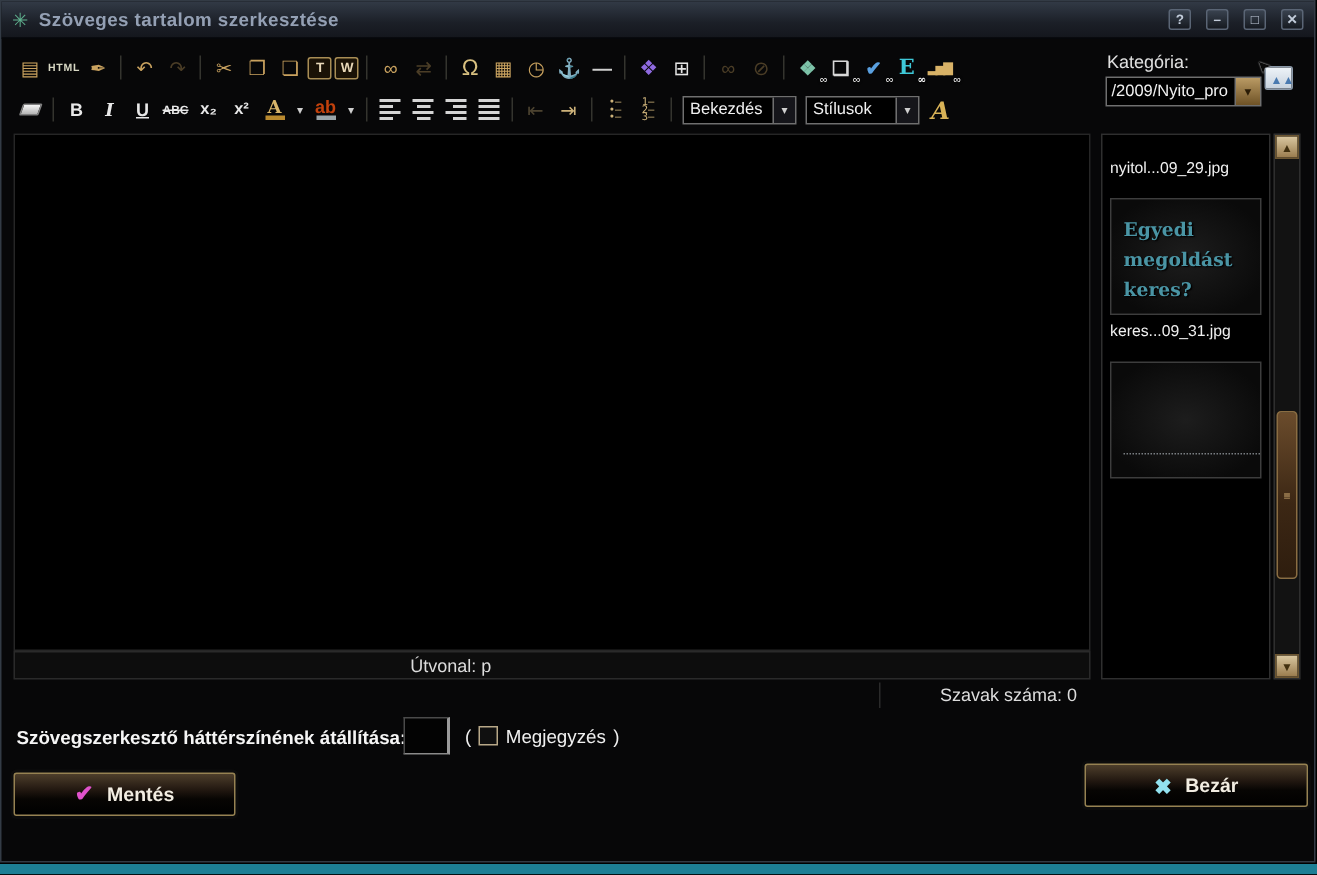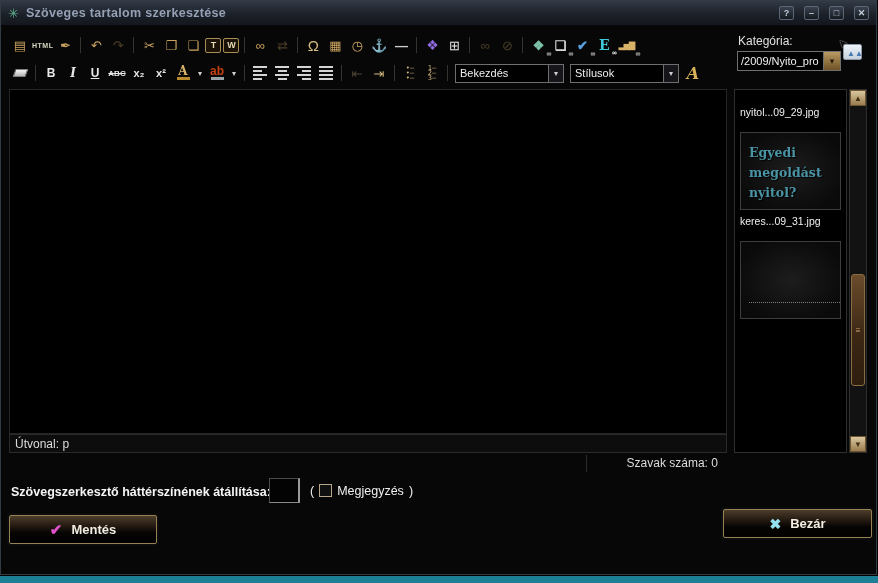--- a/index.html
+++ b/index.html
@@ -59,21 +59,21 @@
   .al.l i { width:14px; align-self:flex-start; } .al.l i:nth-child(even){ width:9px; }
   .al.c i { width:14px; align-self:center; }     .al.c i:nth-child(even){ width:9px; }
   .al.r i { width:14px; align-self:flex-end; }   .al.r i:nth-child(even){ width:9px; }
   .al.j i { width:14px; }
   .pre { font-family:"DejaVu Sans Mono",monospace; font-size:7px; line-height:5px;
          white-space:pre; color:#cdb27a; text-align:left; }
   .g-arrow { color:#cdb27a; font-size:13px; }
   .fonta { color:#d8b257; font-size:16px; font-weight:bold; font-style:italic;
            font-family:"DejaVu Serif",serif; }
 
-  .mini-select { display:flex; width:109px; height:19px; background:#000;
+  .mini-select { display:flex; width:76px; height:19px; background:#000;
                  border:1px solid #6f6f6f; margin:0 3px; }
   .mini-select .val { flex:1; color:#f0f0f0; font-size:11px; line-height:17px; padding-left:4px;
                       white-space:nowrap; overflow:hidden; }
   .mini-select .arr { width:15px; border-left:1px solid #6f6f6f; background:#15151a;
                       color:#cfcfcf; font-size:8px; display:flex; align-items:center; justify-content:center; }
 
   
   .cat-label { position:absolute; left:737px; top:33px; color:#e0e0e0; font-size:12px; }
   .cat-select { position:absolute; left:736px; top:50px; width:104px; height:20px;
                 display:flex; background:#000; border:1px solid #6f6f6f; }
@@ -87,21 +87,21 @@
   .insimg .mtn { position:absolute; left:3px; bottom:1px; color:#4a7ab0; font-size:8px; line-height:1; }
   .insimg .cur { position:absolute; left:-6px; top:-7px; color:#0a0a0a; font-size:10px;
                  transform:rotate(-135deg); text-shadow:0 0 1px #fff; }
 
   
   .editor { position:absolute; left:8px; top:88px; width:718px; height:345px;
             background:#000; border:1px solid #262626; }
   .statusbar { position:absolute; left:8px; top:433px; width:718px; height:19px;
                background:#0d0d0d; border:1px solid #2a2a2a; display:flex;
                align-items:center; color:#dcdcdc; font-size:12px; }
-  .statusbar .path { flex:1; padding-left:5px; }
+  .statusbar .path { flex:1; padding-left:5px;text-align:center; }
   .statusbar .words { width:140px; text-align:right; padding-right:8px;
                       border-left:1px solid #2a2a2a; height:100%; line-height:17px;margin-top:39px; }
 
   
   .thumb-panel { position:absolute; left:733px; top:88px; width:113px; height:364px;
                  background:#000; border:1px solid #2f2f2f; overflow:hidden; padding-top:11px; }
   .thumb { margin:0 auto 13px auto; width:101px; }
   .thumb .img { width:101px; height:78px; border:1px solid #3d3d3d;
                 background:radial-gradient(ellipse at center,#1d1d1d 0%,#0a0a0a 80%);
                 color:#4a95a5; font-family:"DejaVu Serif",serif; font-weight:bold;
@@ -304,21 +304,21 @@
         <span>0</span>
       </span>
     </div>
 
     <div class="thumb-panel">
       <div class="thumb">
         <div class="fn">nyitol...09_29.jpg</div>
       </div>
       <div class="thumb">
         <div class="img">Egyedi megoldást
-nyitol?</div>
+keres?</div>
         <div class="fn">keres...09_31.jpg</div>
       </div>
       <div class="thumb">
         <div class="img">
           <div class="dotline"></div>
         </div>
       </div>
     </div>
 
     <div class="vscroll">

